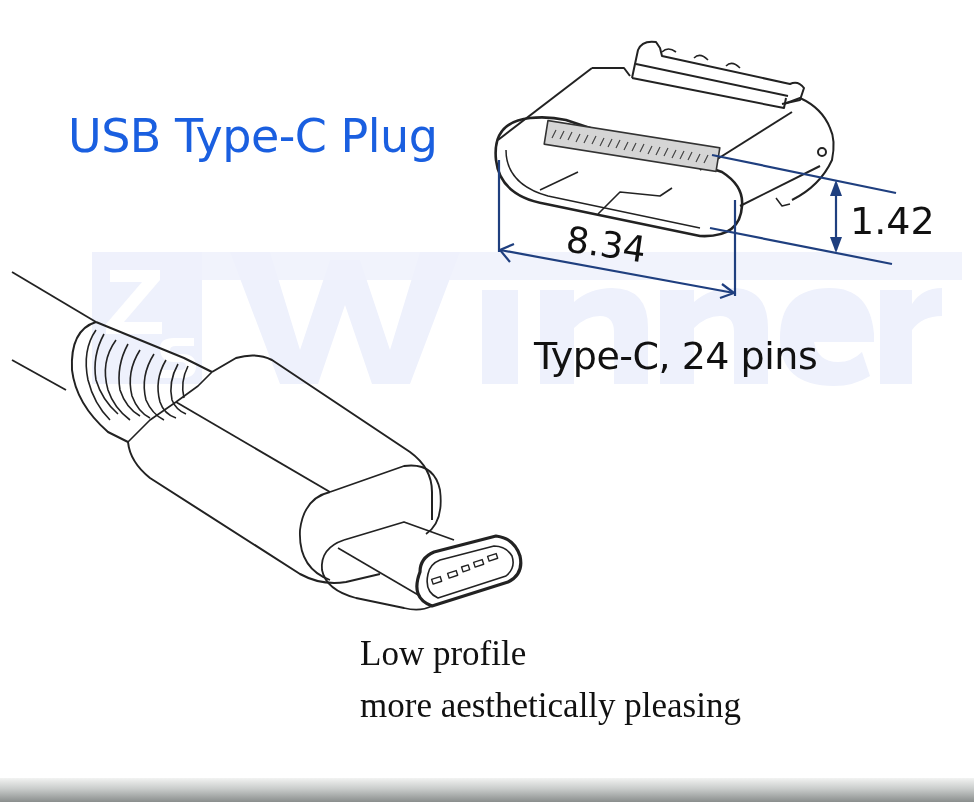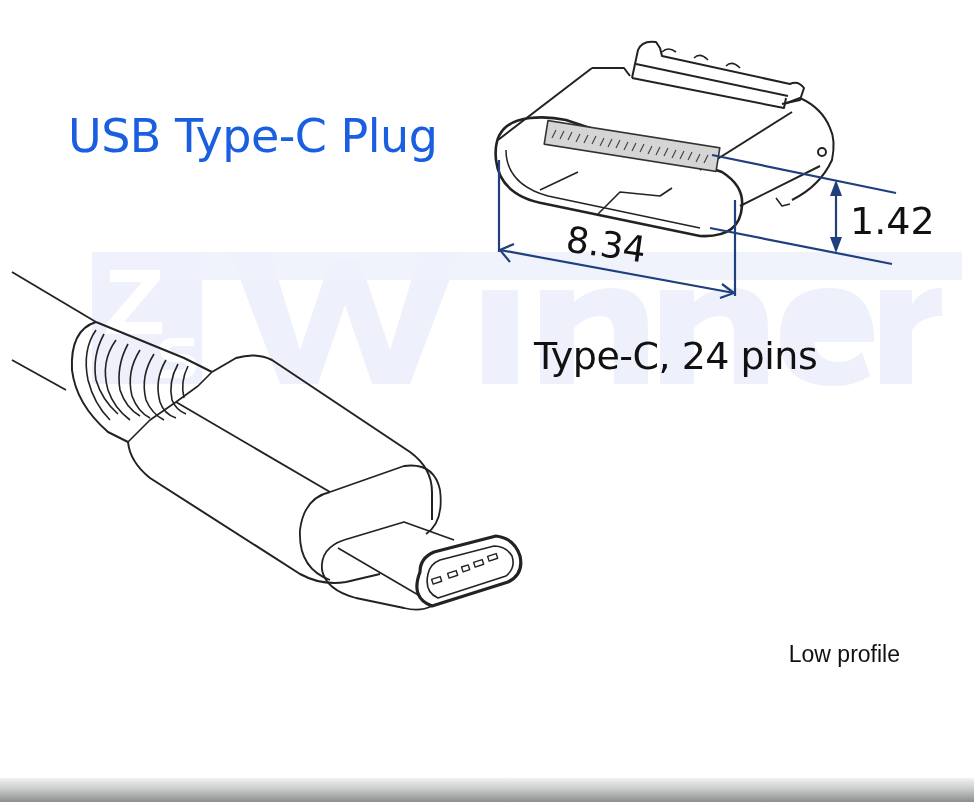--- a/index.html
+++ b/index.html
@@ -25,22 +25,22 @@
     }
     .dim-width { left: 566px; top: 224px; font-size: 36px; transform: rotate(8deg); }
     .dim-height { left: 850px; top: 199px; font-size: 38px; }
     .subtitle {
       position: absolute; left: 527px; top: 334px;
       font-family: "DejaVu Sans", sans-serif; font-size: 38px; color: #111;
       white-space: nowrap; letter-spacing: -0.5px; margin-left: 7px;
     }
     .features {
       position: absolute; left: 360px; top: 628px; width: 540px;
-      text-align: right; font-family: Liberation Sans, sans-serif;
-      font-size: 23px; color: #111; line-height: 52px;
+      text-align: left; font-family: Liberation Serif, serif;
+      font-size: 35px; color: #111; line-height: 52px;
     }
     .features div { white-space: nowrap; }
     .bottom-bar {
       position: absolute; left: 0; top: 778px; width: 974px; height: 24px;
       background: linear-gradient(to bottom, #f2f3f2 0%, #c9cccb 45%, #8a8e8d 100%);
     }
   </style>
 </head>
 <body>
 
@@ -168,15 +168,16 @@
   </g>
 </svg>
 
 <div class="dim-label dim-width">8.34</div>
 <div class="dim-label dim-height">1.42</div>
 
 <div class="subtitle">Type-C, 24 pins</div>
 
 <div class="features">
   <div>Low profile</div>
+  <div>more aesthetically pleasing</div>
 </div>
 
 <div class="bottom-bar"></div>
 
 </body></html>

